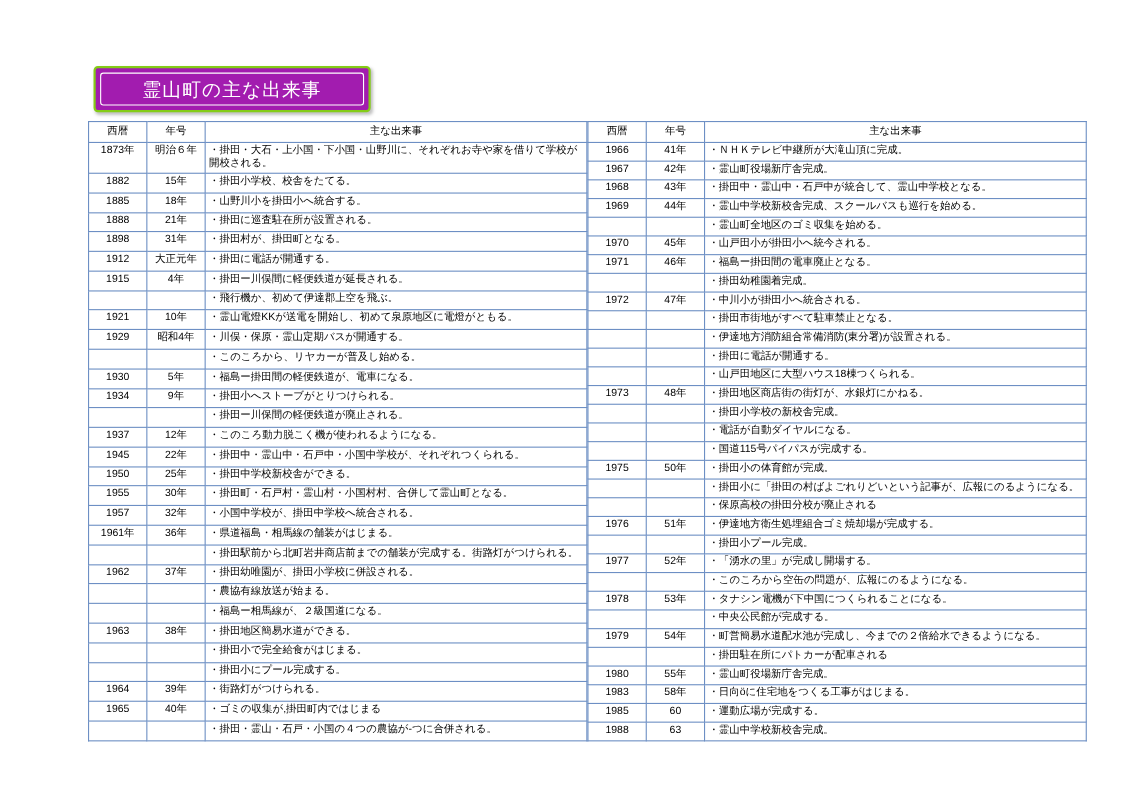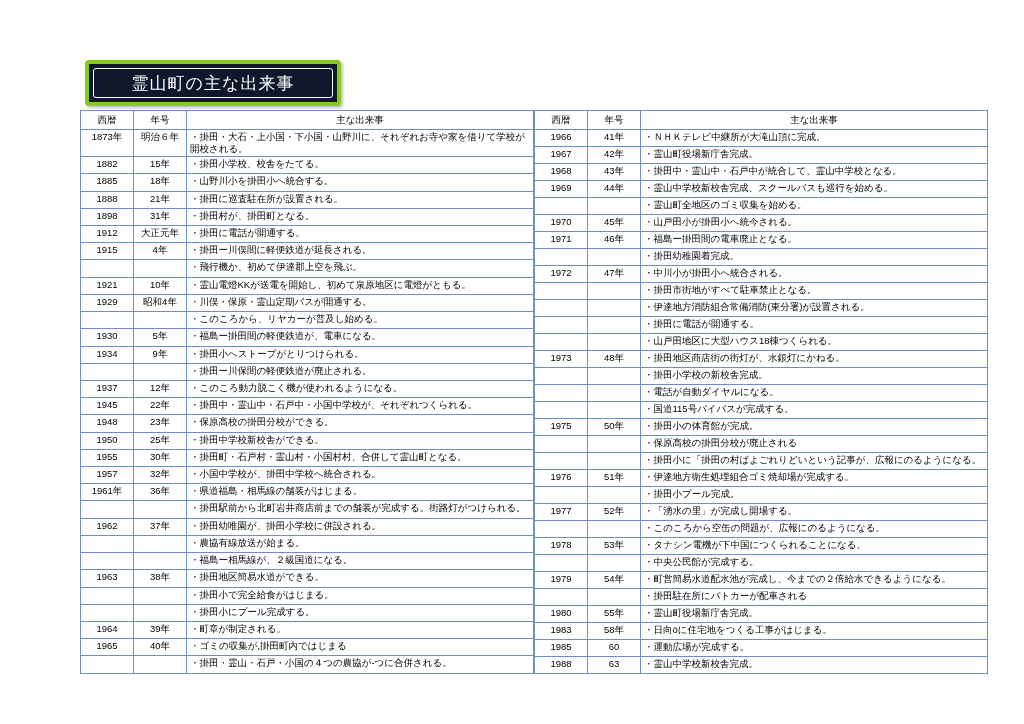--- a/index.html
+++ b/index.html
@@ -19,22 +19,22 @@
     width: 1024px;
     height: 724px;
     box-sizing: border-box;
   }
   .title-banner {
     position: absolute;
     left: 85px;
     top: 60px;
     width: 248px;
     height: 38px;
-    background: #0f172a;
-    border: 4px solid #84cc16;
+    background: #a21caf;
+    border: 2px solid #84cc16;
     border-radius: 4px;
     box-shadow: 2px 2px 3px rgba(0,0,0,0.25);
   }
   .title-banner-inner {
     position: absolute;
     left: 4px;
     top: 4px;
     right: 4px;
     bottom: 4px;
     border: 1px solid #ffffff;
@@ -181,25 +181,20 @@
             <td class="c-seireki">1937</td>
             <td class="c-nengo">12年</td>
             <td class="c-event">・このころ動力脱こく機が使われるようになる。</td>
           </tr>
           <tr>
             <td class="c-seireki">1945</td>
             <td class="c-nengo">22年</td>
             <td class="c-event">・掛田中・霊山中・石戸中・小国中学校が、それぞれつくられる。</td>
           </tr>
           <tr>
-            <td class="c-seireki">1948</td>
-            <td class="c-nengo">23年</td>
-            <td class="c-event">・保原高校の掛田分校ができる。</td>
-          </tr>
-          <tr>
             <td class="c-seireki">1950</td>
             <td class="c-nengo">25年</td>
             <td class="c-event">・掛田中学校新校舎ができる。</td>
           </tr>
           <tr>
             <td class="c-seireki">1955</td>
             <td class="c-nengo">30年</td>
             <td class="c-event">・掛田町・石戸村・霊山村・小国村村、合併して霊山町となる。</td>
           </tr>
           <tr>
@@ -243,21 +238,21 @@
             <td class="c-event">・掛田小で完全給食がはじまる。</td>
           </tr>
           <tr>
             <td class="c-seireki"></td>
             <td class="c-nengo"></td>
             <td class="c-event">・掛田小にプール完成する。</td>
           </tr>
           <tr>
             <td class="c-seireki">1964</td>
             <td class="c-nengo">39年</td>
-            <td class="c-event">・町章が制定される。</td>
+            <td class="c-event">・街路灯がつけられる。</td>
           </tr>
           <tr>
             <td class="c-seireki">1965</td>
             <td class="c-nengo">40年</td>
             <td class="c-event">・ゴミの収集が,掛田町内ではじまる</td>
           </tr>
           <tr>
             <td class="c-seireki"></td>
             <td class="c-nengo"></td>
             <td class="c-event">・掛田・霊山・石戸・小国の４つの農協が-つに合併される。</td>
@@ -360,26 +355,26 @@
             <td class="c-event">・国道115号パイパスが完成する。</td>
           </tr>
           <tr>
             <td class="c-seireki">1975</td>
             <td class="c-nengo">50年</td>
             <td class="c-event">・掛田小の体育館が完成。</td>
           </tr>
           <tr>
             <td class="c-seireki"></td>
             <td class="c-nengo"></td>
+            <td class="c-event">・掛田小に「掛田の村ばよごれりどいという記事が、広報にのるようになる。</td>
+          </tr>
+          <tr>
+            <td class="c-seireki"></td>
+            <td class="c-nengo"></td>
             <td class="c-event">・保原高校の掛田分校が廃止される</td>
-          </tr>
-          <tr>
-            <td class="c-seireki"></td>
-            <td class="c-nengo"></td>
-            <td class="c-event">・掛田小に「掛田の村ばよごれりどいという記事が、広報にのるようになる。</td>
           </tr>
           <tr>
             <td class="c-seireki">1976</td>
             <td class="c-nengo">51年</td>
             <td class="c-event">・伊達地方衛生処埋組合ゴミ焼却場が完成する。</td>
           </tr>
           <tr>
             <td class="c-seireki"></td>
             <td class="c-nengo"></td>
             <td class="c-event">・掛田小プール完成。</td>

